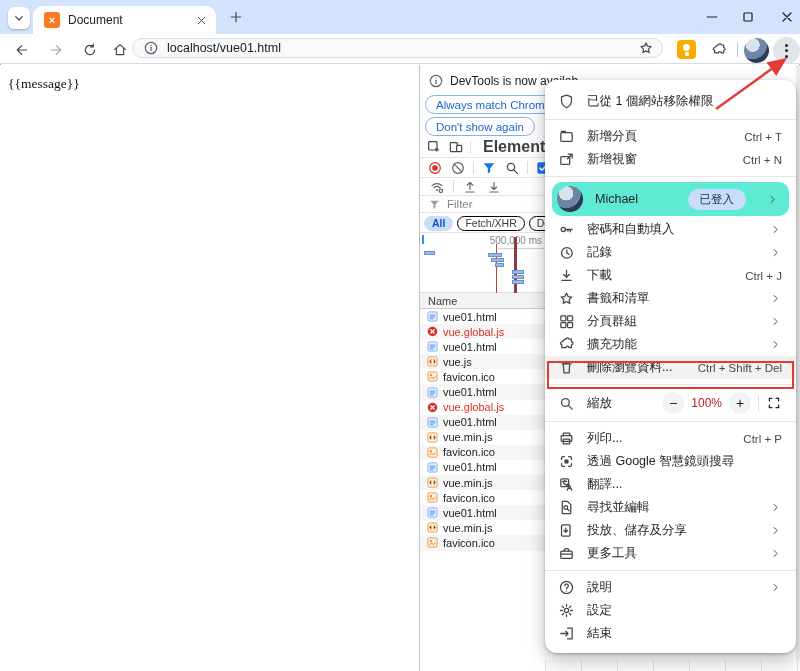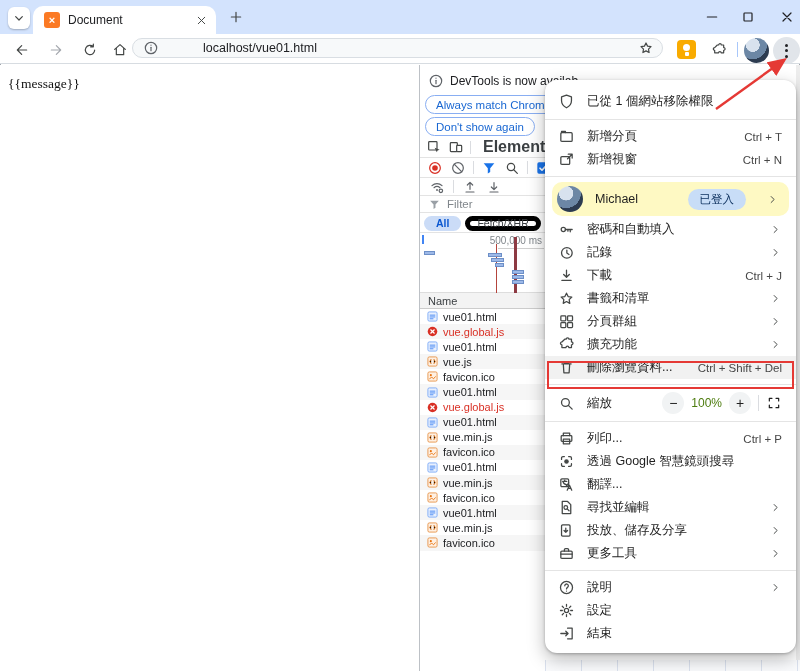--- a/index.html
+++ b/index.html
@@ -27,21 +27,21 @@
   .winctl { top:8px; width:30px; height:18px; display:flex; align-items:center;
     justify-content:center; }
 
   
   #toolbar { left:0; top:34px; width:800px; height:30px; background:#fff;
     border-bottom:1px solid #d7dce1; }
   .tbtn { position:absolute; top:4px; width:24px; height:24px; display:flex;
     align-items:center; justify-content:center; }
   #omnibox { left:132px; top:4px; width:531px; height:20px; border-radius:12px;
     background:#f7f9fa; border:1px solid #d9dee3; display:flex; align-items:center;
-    padding:0 8px 0 10px;gap:36px; }
+    padding:0 8px 0 10px; }
   #url-text { font-size:12.5px; color:#202124; margin-left:8px; flex:1; }
   #ext-yellow { left:677px; top:6px; width:19px; height:19px; border-radius:4px;
     background:#f9ab00; display:flex; flex-direction:column; align-items:center;
     justify-content:center; gap:1px; }
   #ext-yellow .b1 { width:7px; height:7px; border-radius:50%; background:#fff; }
   #ext-yellow .b2 { width:4px; height:4px; background:#fff; border-radius:1px; }
   #tb-sep { left:737px; top:8px; width:1px; height:15px; background:#a8c7fa; }
   #avatar { left:744px; top:4px; width:25px; height:25px; border-radius:50%;
     background:radial-gradient(circle at 35% 28%, #d8e2ee 0 28%, #6c87a5 29% 58%, #2c3b50 59%); }
   #menu-btn { left:773px; top:3px; width:27px; height:27px; border-radius:50%;
@@ -66,21 +66,21 @@
   .dt-row { position:absolute; left:0; width:381px; border-bottom:1px solid #e3e3e3;
     display:flex; align-items:center; }
   #dt-tabs { top:72px; height:21px; gap:6px; padding-left:6px; }
   #dt-tabs .lbl { font-size:16px; color:#3c4043; padding:0 6px;font-weight:bold; }
   #dt-net { top:93px; height:20px; gap:7px; padding-left:7px; }
   #dt-io { top:113px; height:18px; gap:8px; padding-left:9px; }
   .vsep { width:1px; height:13px; background:#dadce0; }
   #dt-filterrow { top:131px; height:17px; gap:6px; padding-left:8px; }
   #dt-filterrow .lbl { font-size:11.5px; color:#80868b; }
   #dt-chips { top:149px; height:19px; gap:4px; padding-left:4px; border-bottom:1px solid #e3e3e3; }
-  .chip { height:15px; border-radius:8px; border:5px solid #000000; color:#3c4043;
+  .chip { height:15px; border-radius:8px; border:1px solid #000000; color:#3c4043;
     font-size:10.5px; display:flex; align-items:center; padding:0 7px; white-space:nowrap; }
   .chip.sel { background:#cbdcf7; border-color:#cbdcf7; color:#0b57d0; font-weight:bold; }
   #dt-overview { left:0; top:169px; width:381px; height:59px; border-bottom:1px solid #ddd; }
   #dt-mslabel { left:58px; top:1px; width:64px; text-align:right; font-size:10px; color:#80868b; }
   .wfbar { position:absolute; background:#9db9e8; border:1px solid #6d8fc7; }
   #name-hdr { left:0; top:228px; width:381px; height:16px; background:#f3f3f3;
     border-bottom:1px solid #ccc; font-size:11px; color:#3c4043; display:flex;
     align-items:center; padding-left:8px; }
   #file-list { left:0; top:244px; width:377px; }
   .frow { height:15.1px; display:flex; align-items:center; gap:5px; padding-left:7px;
@@ -96,31 +96,31 @@
   .mi { height:23px; display:flex; align-items:center; gap:12px; padding:0 14px 0 13px;
     font-size:12.5px; color:#1f1f1f; white-space:nowrap; }
   .mi.tall { height:26px; }
   .mi .micon { width:17px; height:17px; flex:0 0 auto; }
   .mi .micon .ic { width:17px; height:17px; }
   .mi .sc { margin-left:auto; font-size:11.5px; color:#474747; }
   .mi .chev { margin-left:auto; }
   .mi .sc + .chev, .mi .badge + .chev { margin-left:8px; }
   .mi.hl { background:#f1f1f1;align-items:center; }
   .mdiv { height:1px; background:#e4e4e4; margin:5px 0; }
-  #mi-profile { height:34px; margin:2px 7px; background:#fef9c3; border-radius:10px;
+  #mi-profile { height:34px; margin:2px 7px; background:#5eead4; border-radius:10px;
     padding:0 10px 0 5px; }
   #mi-profile .pav { width:26px; height:26px; border-radius:50%; flex:0 0 auto;
     background:radial-gradient(circle at 35% 28%, #d8e2ee 0 28%, #6c87a5 29% 58%, #2c3b50 59%); }
   .badge { margin-left:auto; background:#c8ddf7; color:#0a2e5c; font-size:11.5px;
     border-radius:11px; padding:3px 12px; }
   .mi.zoomrow { height:26px; }
   .zctl { margin-left:auto; display:flex; align-items:center; gap:7px; }
   .zbtn { width:22px; height:22px; border-radius:50%; background:#f1f3f4; color:#1f1f1f;
     font-size:14px; display:flex; align-items:center; justify-content:center; }
-  .zval { font-size:12px; color:#4d7c0f; }
+  .zval { font-size:12px; color:#b91c1c; }
   .zsep { width:1px; height:16px; background:#dadce0; }
 
   
   #red-box { left:547px; top:361px; width:247px; height:28px; border:2px solid #e53935;
     z-index:20; }
   #red-arrow { left:700px; top:48px; width:100px; height:70px; z-index:21; }
   #bottom-grid { left:545px; top:660px; width:255px; height:11px; background:#fafbfd;
     background-image:repeating-linear-gradient(90deg,#dbe2ef 0 1px,transparent 1px 36px); }
 </style>
 </head>

